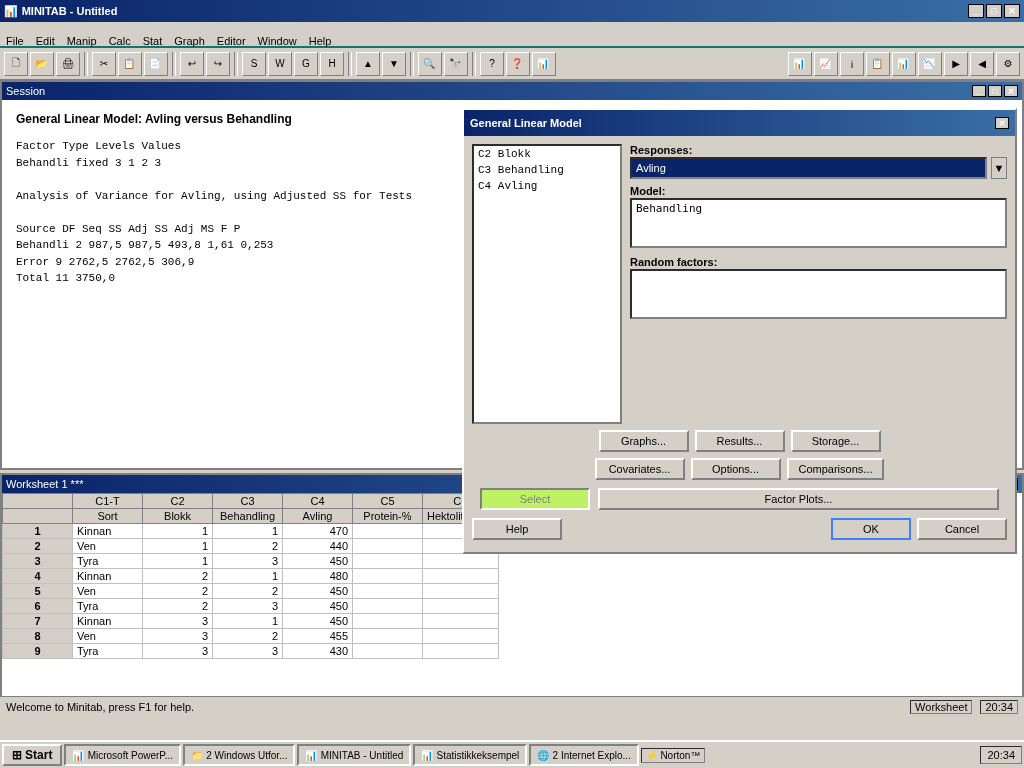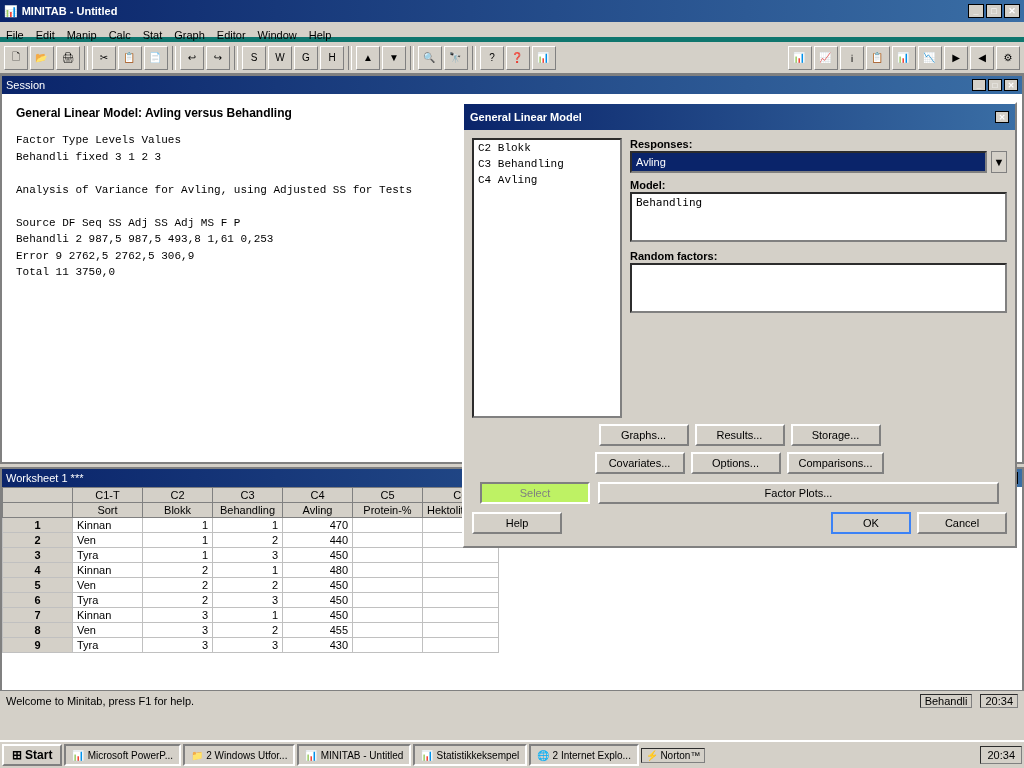--- a/index.html
+++ b/index.html
@@ -20,23 +20,23 @@
     .title-btn {
       width: 16px; height: 14px; background: #d4d0c8;
       border: 1px solid #000; font-size: 9px; cursor: pointer;
       display: flex; align-items: center; justify-content: center;
       font-weight: bold;
     }
 
     
     .menu-bar {
       background: #d4d0c8;
-      border-bottom: 5px solid #0f766e;
-      display: flex;
-      padding: 6px 0;
+      border-bottom: 2px solid #0f766e;
+      display: flex;
+      padding: 12px 0;
       height: 20px;
     }
     .menu-item {
       padding: 1px 6px;
       font-size: 11px;
       cursor: pointer;
     }
 
     
     .toolbar {
@@ -602,21 +602,21 @@
         <div style="flex:1"></div>
         <button class="dialog-btn dialog-btn-ok">OK</button>
         <button class="dialog-btn">Cancel</button>
       </div>
     </div>
   </div>
 
   <div class="status-bar" style="position:absolute; bottom:0; left:0; right:0;">
     <span>Welcome to Minitab, press F1 for help.</span>
     <div class="status-right">
-      <span class="status-item">Behandli</span>
+      <span class="status-item">Worksheet</span>
       <span class="status-item">20:34</span>
     </div>
   </div>
 
 </div>
 
 <div class="taskbar">
   <button class="start-btn">
     <span>⊞</span>
     <span>Start</span>

